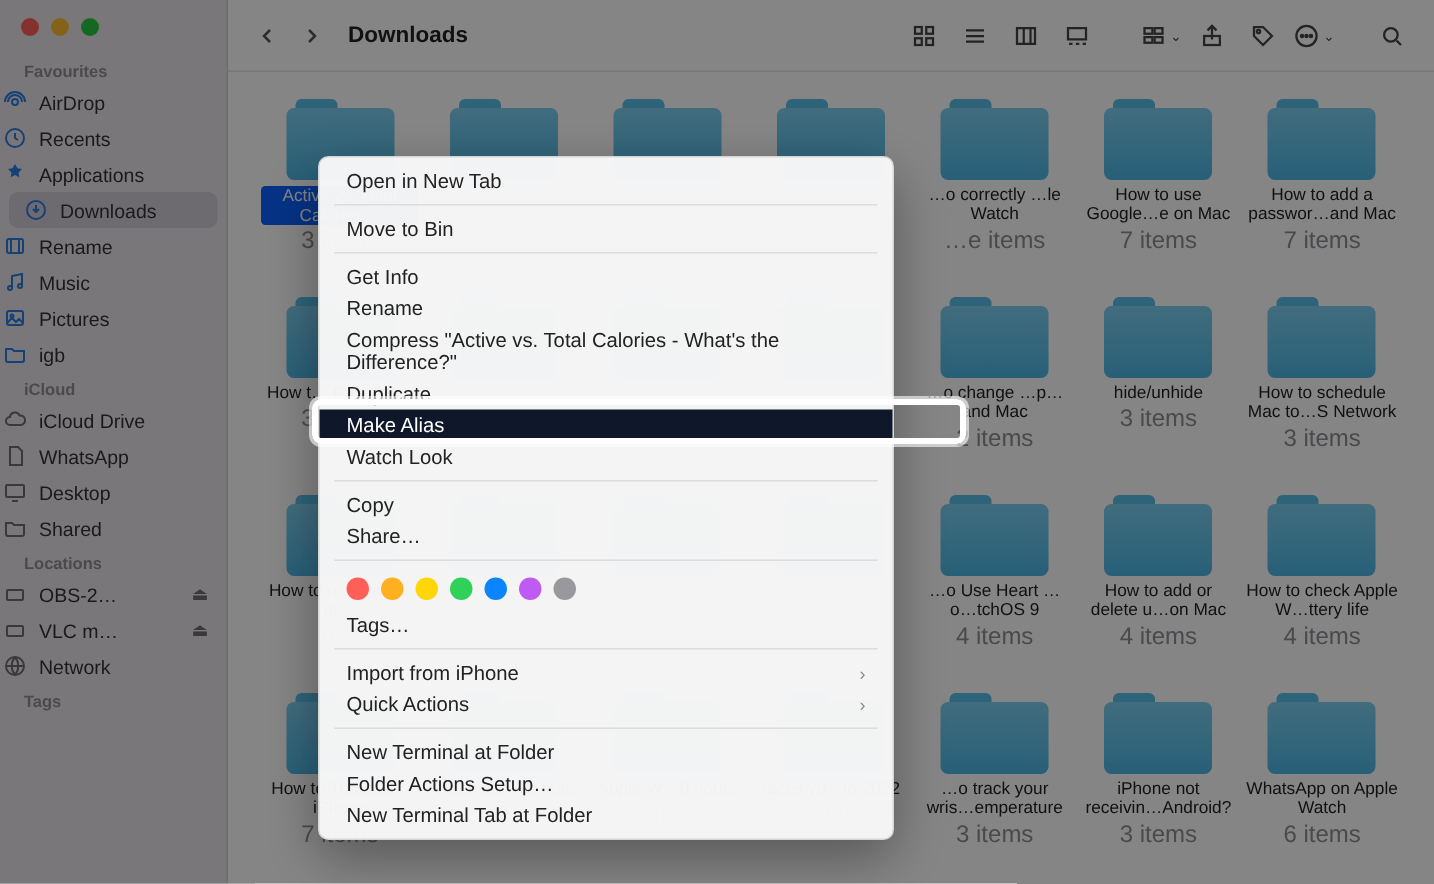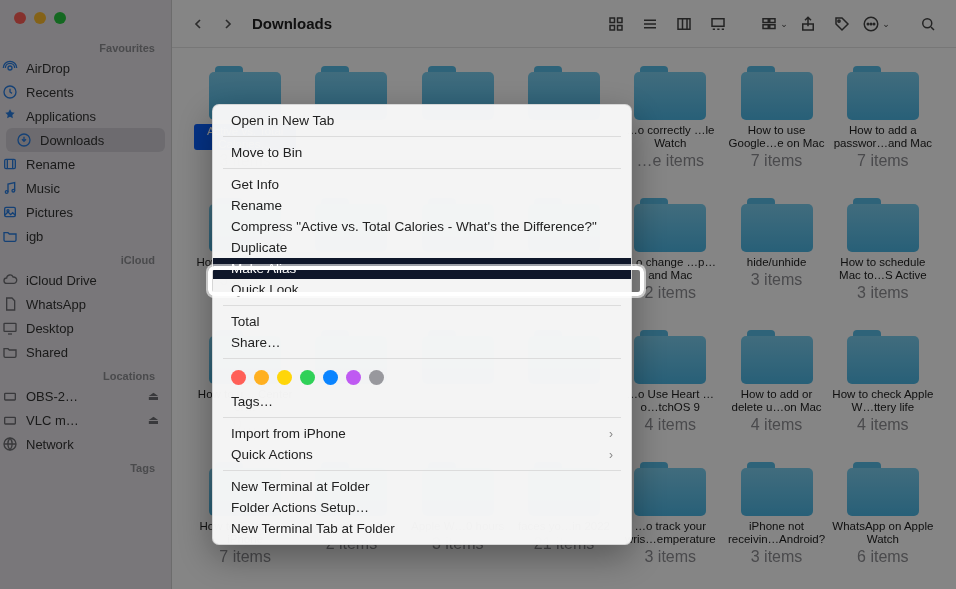--- a/index.html
+++ b/index.html
@@ -24,28 +24,27 @@
 .window {
   width: 956px;
   height: 589px;
   background: #f5f5f7;
   display: flex;
   position: relative;
 }
 
 
 .sidebar {
-  width: 172px;
+  width: 152px;
   background: #e8e5ea;
   border-right: 1px solid #d0d0d0;
   padding: 8px 0;
   font-size: 13px;
   color: #3a3a3a;
   overflow-y: auto;
-  text-align: right;
 }
 
 .traffic-lights {
   display: flex;
   gap: 8px;
   padding: 4px 12px 12px 14px;
 }
 .dot { width: 12px; height: 12px; border-radius: 50%; }
 .dot.r{background:#ff5f57}.dot.y{background:#febc2e}.dot.g{background:#28c840}
 
@@ -169,21 +168,21 @@
   font-size: 16px;
   color: #8e8e93;
   margin-top:2px;
 }
 
 
 .context-menu {
   position:absolute;
   left: 212px;
   top: 104px;
-  width: 420px;
+  width: 384px;
   background: rgba(246,246,246,0.98);
   border: 1px solid rgba(0,0,0,0.12);
   border-radius: 7px;
   box-shadow: 0 12px 36px rgba(0,0,0,0.35);
   padding: 5px 0;
   font-size: 13.5px;
   color:#222;
   z-index:10;
 }
 .cm-item {
@@ -513,21 +512,21 @@
           <div class="item-name">…o change …p…and Mac</div>
           <div class="item-sub">2 items</div>
         </div>
         <div class="item">
           <div class="folder-icon"></div>
           <div class="item-name">hide/unhide</div>
           <div class="item-sub">3 items</div>
         </div>
         <div class="item">
           <div class="folder-icon"></div>
-          <div class="item-name">How to schedule Mac to…S Active</div>
+          <div class="item-name">How to schedule Mac to…S Network</div>
           <div class="item-sub">3 items</div>
         </div>
         <div class="item">
           <div class="folder-icon"></div>
           <div class="item-name">How to u… Center or…</div>
           <div class="item-sub">0…</div>
         </div>
         <div class="item">
           <div class="folder-icon"></div>
           <div class="item-name"></div>
@@ -617,25 +616,25 @@
   <div class="cm-item">
       <span>Compress "Active vs. Total Calories - What's the Difference?"</span>
     </div>
   <div class="cm-item">
       <span>Duplicate</span>
     </div>
   <div class="cm-item highlight">
       <span>Make Alias</span>
     </div>
   <div class="cm-item">
-      <span>Quick Look</span>
+      <span>Watch Look</span>
     </div>
   <div class="cm-sep"></div>
   <div class="cm-item">
-      <span>Total</span>
+      <span>Copy</span>
     </div>
   <div class="cm-item">
       <span>Share…</span>
     </div>
   <div class="cm-sep"></div>
   <div class="cm-tags" id="cm-tags">
       <div class="cm-tag" style="background: rgb(255, 95, 87);"></div>
       <div class="cm-tag" style="background: rgb(255, 176, 33);"></div>
       <div class="cm-tag" style="background: rgb(255, 214, 10);"></div>
       <div class="cm-tag" style="background: rgb(48, 209, 88);"></div>

